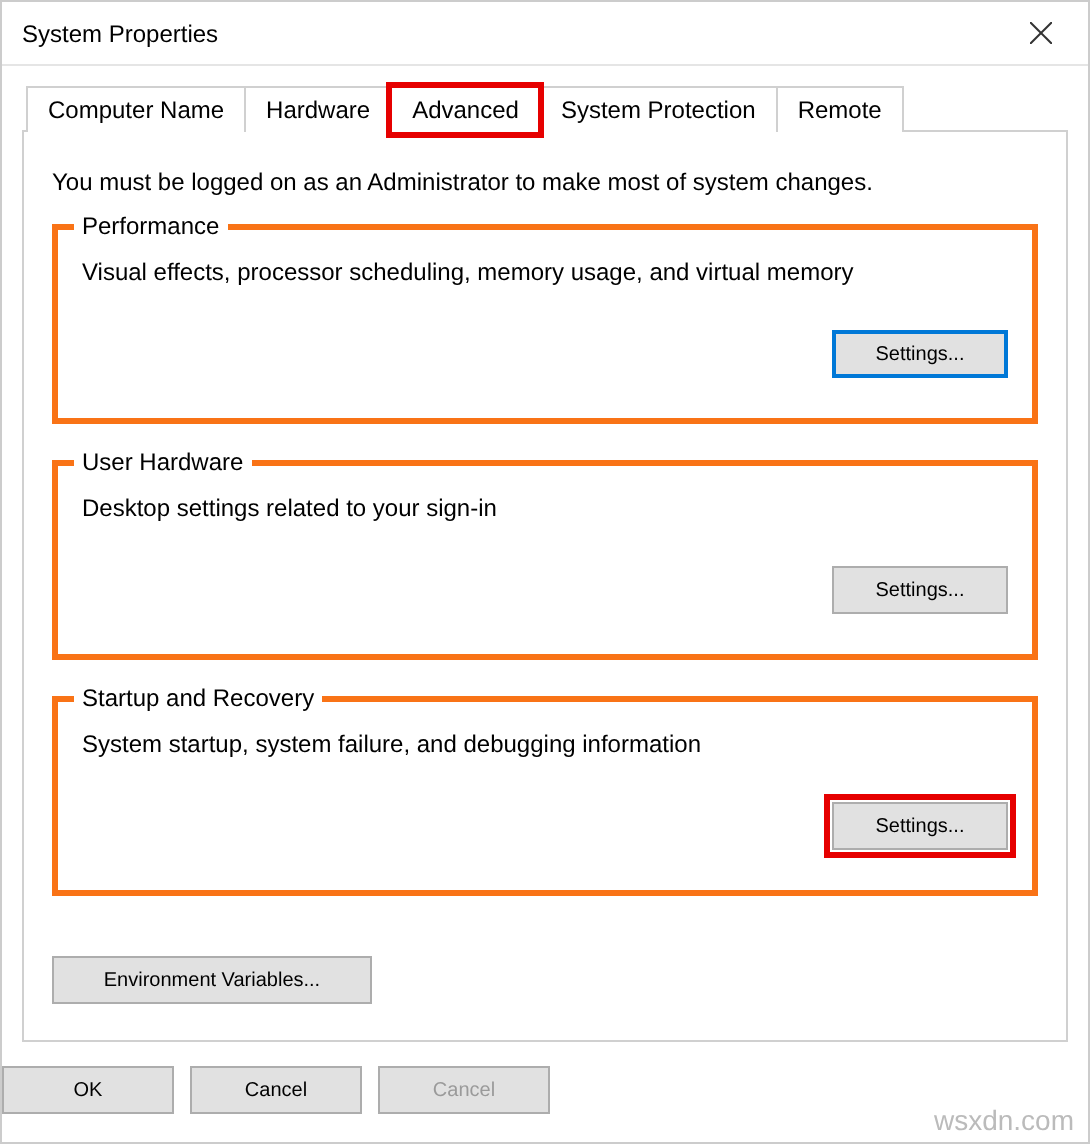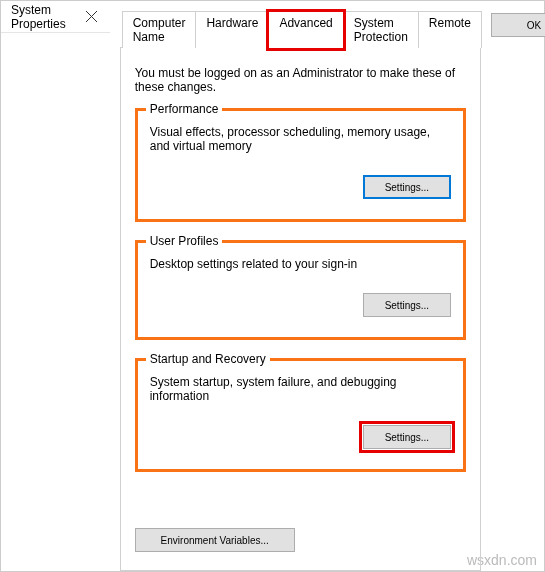--- a/index.html
+++ b/index.html
@@ -14,21 +14,21 @@
       width: 545px;
       height: 572px;
       position: relative;
     }
     .window {
       width: 545px;
       height: 572px;
       background: #fff;
       border: 1px solid #ccc;
       display: flex;
-      flex-direction: row;
+      flex-direction: column;
     }
     .titlebar {
       height: 32px;
       display: flex;
       align-items: center;
       justify-content: space-between;
       padding: 0 4px 0 10px;
       border-bottom: 1px solid #e5e5e5;
     }
     .title {
@@ -186,32 +186,32 @@
   <div class="content">
     <div class="tabs-row">
       <div class="tab">Computer Name</div>
       <div class="tab">Hardware</div>
       <div class="tab active highlighted">Advanced</div>
       <div class="tab">System Protection</div>
       <div class="tab">Remote</div>
     </div>
 
     <div class="tab-panel">
-      <div class="intro-text">You must be logged on as an Administrator to make these of these changes.</div>
+      <div class="intro-text">You must be logged on as an Administrator to make most of system changes.</div>
 
       <div class="group">
         <div class="group-legend">Performance</div>
         <div class="group-desc">Visual effects, processor scheduling, memory usage, and virtual memory</div>
         <div class="group-btn-row">
           <button class="btn focused">Settings...</button>
         </div>
       </div>
 
       <div class="group">
-        <div class="group-legend">User Profiles</div>
+        <div class="group-legend">User Hardware</div>
         <div class="group-desc">Desktop settings related to your sign-in</div>
         <div class="group-btn-row">
           <button class="btn">Settings...</button>
         </div>
       </div>
 
       <div class="group">
         <div class="group-legend">Startup and Recovery</div>
         <div class="group-desc">System startup, system failure, and debugging information</div>
         <div class="group-btn-row">

